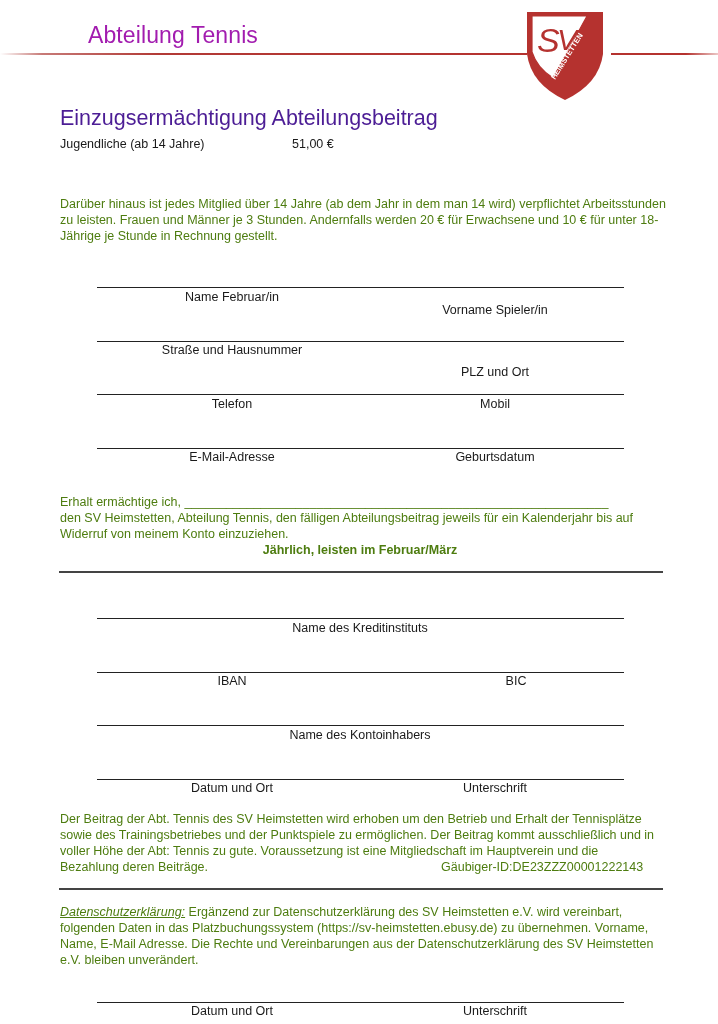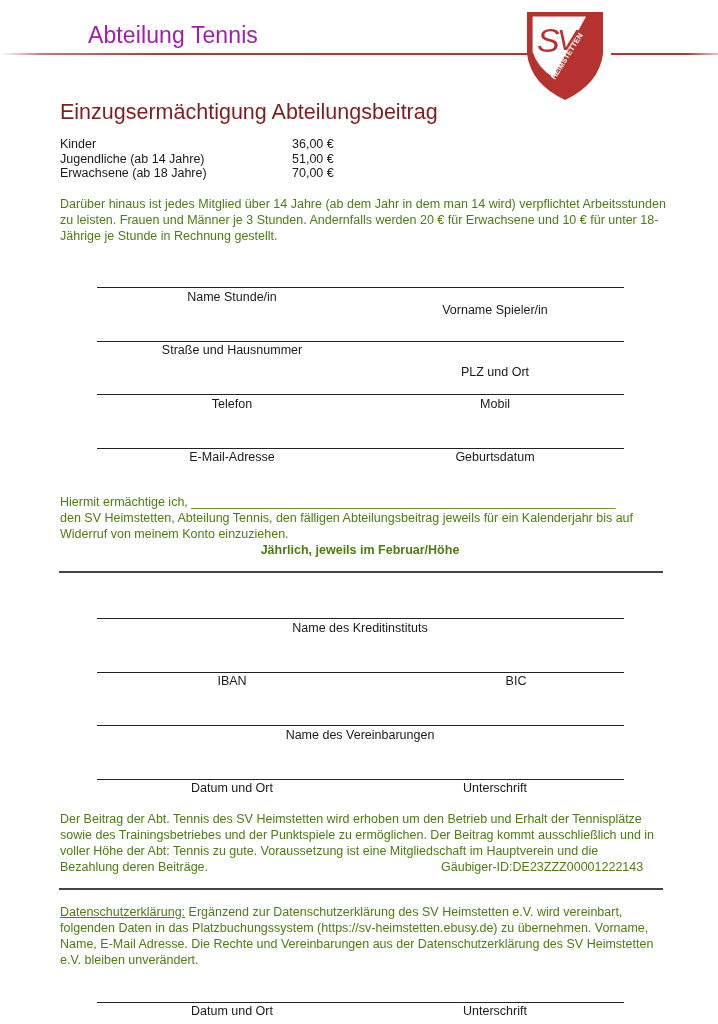--- a/index.html
+++ b/index.html
@@ -5,99 +5,91 @@
     html, body { margin: 0; padding: 0; background: #ffffff; }
     body { width: 718px; height: 1024px; position: relative; overflow: hidden;
            font-family: "Liberation Sans", sans-serif; color: #1a1a1a; }
     .abs { position: absolute; }
     .dept-title { left: 61px; top: 22px; font-size: 23px; color: #a21caf; font-family: "Liberation Sans", sans-serif; letter-spacing: 0.1px; margin-left: 27px; }
     .header-line-left { left: 0; top: 53px; width: 527px; height: 2px;
       background: linear-gradient(to right, rgba(192,74,70,0.0) 0%, #c77a77 8%, #b23a36 30%, #b5322f 100%); }
     .header-line-right { left: 611px; top: 53px; width: 107px; height: 2px;
       background: linear-gradient(to right, #b5322f 0%, #b5322f 70%, rgba(192,74,70,0.3) 100%); }
     .logo { left: 525px; top: 8px; width: 80px; height: 94px; }
-    .doc-title { left: 60px; top: 100px; font-size: 21.5px; color: #7f1d1d; }
+    .doc-title { left: 60px; top: 106px; font-size: 21.5px; color: #4c1d95; }
     .fee-table { left: 60px; top: 137px; font-size: 12.5px; line-height: 14.5px; }
     .fee-row { position: relative; height: 14.5px; width: 300px; }
     .fee-label { position: absolute; left: 0; }
     .fee-value { position: absolute; left: 232px; }
     .para { font-size: 12.5px; line-height: 16px; color: #4d7c0f; }
     .p1 { left: 60px; top: 196px; width: 610px; }
     .rule { position: absolute; height: 1px; background: #222; }
     .field-label { position: absolute; font-size: 12.5px; text-align: center; width: 260px; }
     .bold { font-weight: bold; }
-    .underline { text-decoration: underline; }
+    .underline { text-decoration: underline; font-style: italic; }
   </style>
 </head>
 <body>
 
 <div class="abs dept-title">Abteilung Tennis</div>
 <div class="abs header-line-left"></div>
 <div class="abs header-line-right"></div>
 <svg class="abs logo" viewBox="0 0 80 94">
   <path d="M2 4 L78 4 L78 46 Q74 76 40 92 Q6 76 2 46 Z" fill="#b5322f"></path>
   <path d="M7 8 L62 8 L28 70 Q12 60 7 44 Z" fill="#ffffff"></path>
   <path d="M7 8 L62 8 L28 70 Q12 60 7 44 Z" fill="none" stroke="#b5322f" stroke-width="1.2"></path>
   <text x="12" y="44" font-family="Liberation Sans, sans-serif" font-size="34" fill="#b5322f" font-style="italic">S</text>
   <text x="32" y="42" font-family="Liberation Sans, sans-serif" font-size="30" fill="#b5322f" font-style="italic">V</text>
   <text x="0" y="0" font-family="Liberation Sans, sans-serif" font-size="7.5" font-weight="bold" fill="#ffffff" transform="translate(30 72) rotate(-58)">HEIMSTETTEN</text>
 </svg>
 
 <div class="abs doc-title">Einzugsermächtigung Abteilungsbeitrag</div>
 
 <div class="abs fee-table">
   <div class="fee-row">
-    <span class="fee-label">Kinder</span>
-    <span class="fee-value">36,00 €</span>
-  </div>
-  <div class="fee-row">
     <span class="fee-label">Jugendliche (ab 14 Jahre)</span>
     <span class="fee-value">51,00 €</span>
-  </div>
-  <div class="fee-row">
-    <span class="fee-label">Erwachsene (ab 18 Jahre)</span>
-    <span class="fee-value">70,00 €</span>
   </div>
 </div>
 
 <div class="abs para p1">Darüber hinaus ist jedes Mitglied über 14 Jahre (ab dem Jahr in dem man 14 wird) verpflichtet Arbeitsstunden zu leisten. Frauen und Männer je 3 Stunden. Andernfalls werden 20 € für Erwachsene und 10 € für unter 18-Jährige je Stunde in Rechnung gestellt.</div>
 
 <div class="rule" style="left:97px; top:287px; width:527px;"></div>
-<div class="field-label" style="left:102px; top:290px;">Name Stunde/in</div>
+<div class="field-label" style="left:102px; top:290px;">Name Februar/in</div>
 <div class="field-label" style="left:365px; top:290px;margin-top:13px;">Vorname Spieler/in</div>
 
 <div class="rule" style="left:97px; top:341px; width:527px;"></div>
 <div class="field-label" style="left:102px; top:343px;">Straße und Hausnummer</div>
 <div class="field-label" style="left:365px; top:343px;margin-top:22px;">PLZ und Ort</div>
 
 <div class="rule" style="left:97px; top:394px; width:527px;"></div>
 <div class="field-label" style="left:102px; top:397px;">Telefon</div>
 <div class="field-label" style="left:365px; top:397px;">Mobil</div>
 
 <div class="rule" style="left:97px; top:448px; width:527px;"></div>
 <div class="field-label" style="left:102px; top:450px;">E-Mail-Adresse</div>
 <div class="field-label" style="left:365px; top:450px;">Geburtsdatum</div>
 
 <div class="abs para" style="left:60px; top:494px; width:620px; white-space:nowrap;">
-  <span>Hiermit ermächtige ich,</span>
+  <span>Erhalt ermächtige ich,</span>
   <span>_____________________________________________________________</span>
 </div>
 <div class="abs para" style="left:60px; top:510px; width:600px;">den SV Heimstetten, Abteilung Tennis, den fälligen Abteilungsbeitrag jeweils für ein Kalenderjahr bis auf Widerruf von meinem Konto einzuziehen.</div>
-<div class="abs para bold" style="left:60px; top:542px; width:600px; text-align:center;">Jährlich, jeweils im Februar/Höhe</div>
+<div class="abs para bold" style="left:60px; top:542px; width:600px; text-align:center;">Jährlich, leisten im Februar/März</div>
 <div class="rule" style="left:59px; top:571px; width:604px; background:#444; height:1.5px;"></div>
 
 <div class="rule" style="left:97px; top:618px; width:527px;"></div>
 <div class="field-label" style="left:230px; top:621px;">Name des Kreditinstituts</div>
 
 <div class="rule" style="left:97px; top:672px; width:527px;"></div>
 <div class="field-label" style="left:102px; top:674px;text-align:center;">IBAN</div>
 <div class="field-label" style="left:386px; top:674px;text-align:center;">BIC</div>
 
 <div class="rule" style="left:97px; top:725px; width:527px;"></div>
-<div class="field-label" style="left:230px; top:728px;">Name des Vereinbarungen</div>
+<div class="field-label" style="left:230px; top:728px;">Name des Kontoinhabers</div>
 
 <div class="rule" style="left:97px; top:779px; width:527px;"></div>
 <div class="field-label" style="left:102px; top:781px;">Datum und Ort</div>
 <div class="field-label" style="left:365px; top:781px;">Unterschrift</div>
 
 <div class="abs para" style="left:60px; top:811px; width:600px;">
   <span>Der Beitrag der Abt. Tennis des SV Heimstetten wird erhoben um den Betrieb und Erhalt der Tennisplätze sowie des Trainingsbetriebes und der Punktspiele zu ermöglichen. Der Beitrag kommt ausschließlich und in voller Höhe der Abt: Tennis zu gute. Voraussetzung ist eine Mitgliedschaft im Hauptverein und die Bezahlung deren Beiträge.</span>
 </div>
 <div class="abs para" style="left:441px; top:859px; white-space:nowrap;">Gäubiger-ID:DE23ZZZ00001222143</div>
 <div class="rule" style="left:59px; top:888px; width:604px; background:#444; height:1.5px;"></div>

